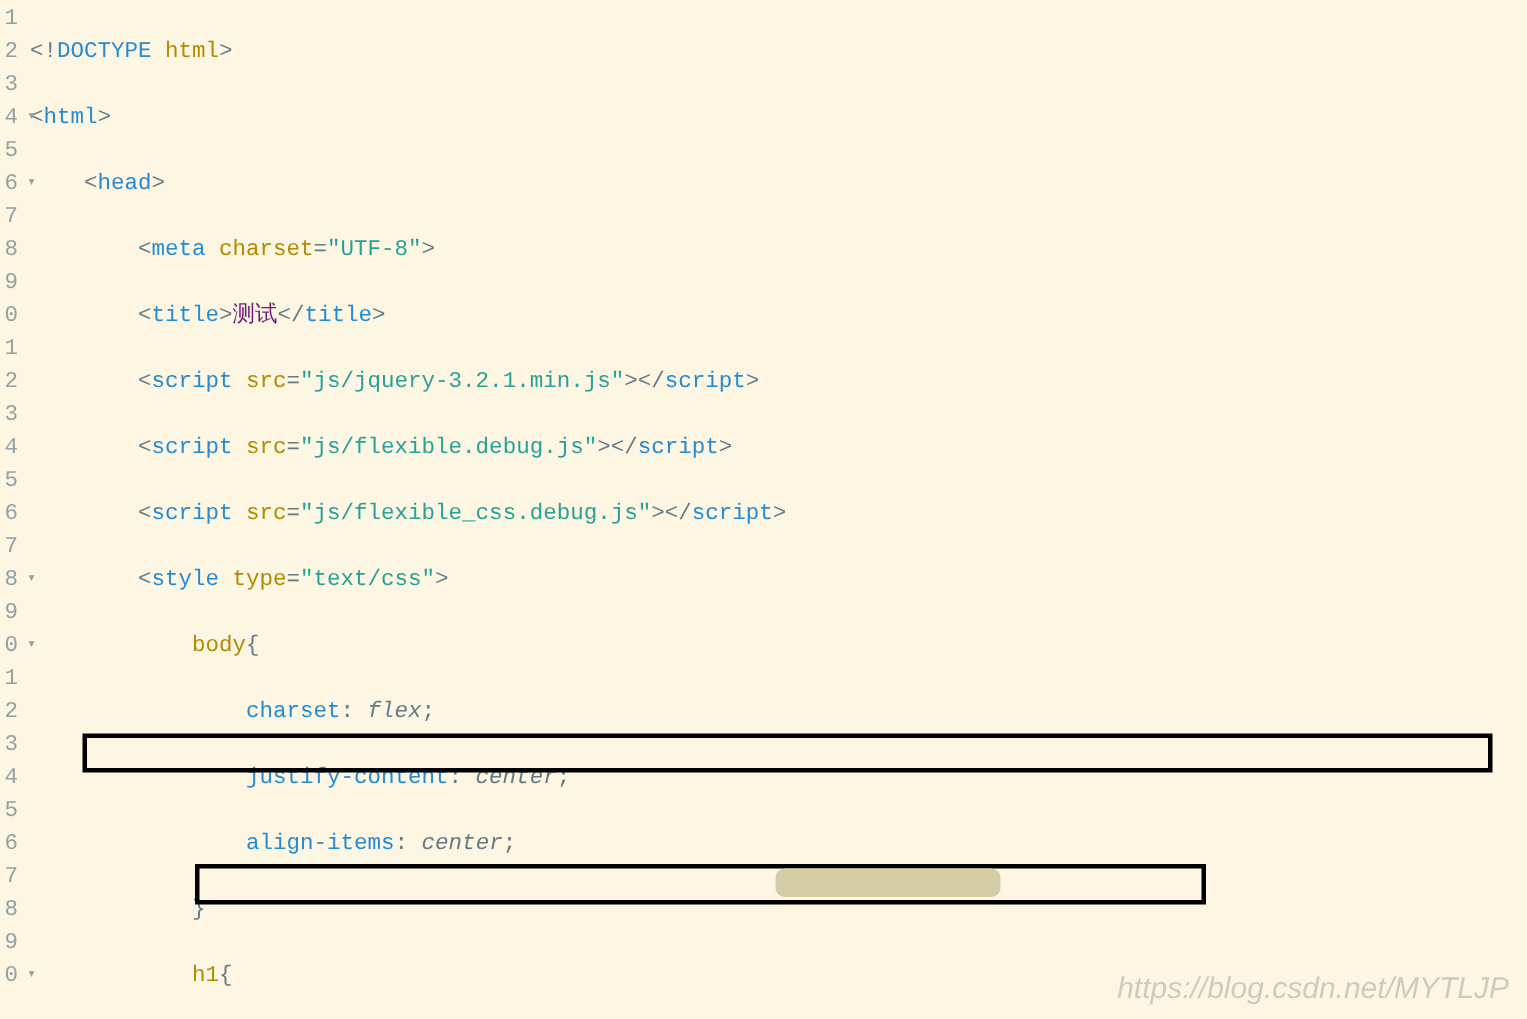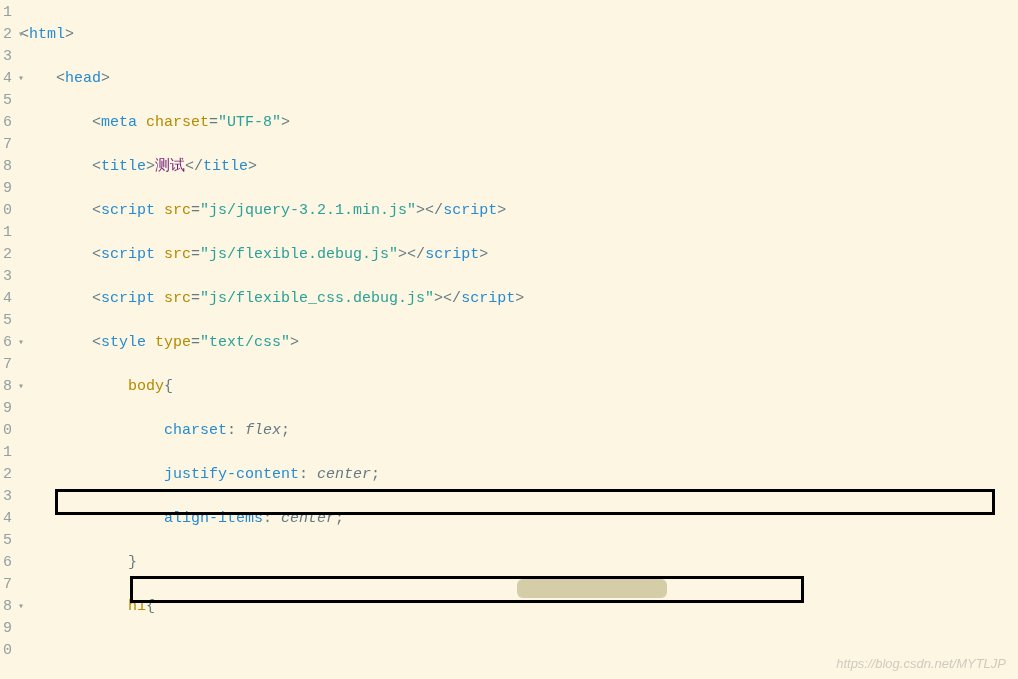--- a/index.html
+++ b/index.html
@@ -80,21 +80,21 @@
   background: #d4cda8;
   border-radius: 6px;
   pointer-events: none;
 }
 .watermark {
   position: absolute;
   right: 12px;
   bottom: 8px;
   color: rgba(120,120,120,0.35);
   font-family: Arial, sans-serif;
-  font-size: 13px;
+  font-size: 20px;
   font-style: italic;
   text-align: center;
 }
 </style>
 </head>
 <body>
 
 <div class="editor">
   <div class="gutter">
     <div class="ln">1</div>
@@ -123,20 +123,21 @@
     <div class="ln">4</div>
     <div class="ln">5</div>
     <div class="ln">6</div>
     <div class="ln">7</div>
     <div class="ln">8</div>
     <div class="ln">9</div>
     <div class="ln">0</div>
   </div>
 
   <div class="code">
+<div class="line"><span class="t-punc">&lt;!</span><span class="t-tag">DOCTYPE </span><span class="t-attr">html</span><span class="t-punc">&gt;</span></div>
 <div class="line"><span class="fold-marker">▾</span><span class="t-punc">&lt;</span><span class="t-tag">html</span><span class="t-punc">&gt;</span></div>
 <div class="line"><span class="fold-marker">▾</span><span class="t-punc">    &lt;</span><span class="t-tag">head</span><span class="t-punc">&gt;</span></div>
 <div class="line"><span class="t-punc">        &lt;</span><span class="t-tag">meta </span><span class="t-attr">charset</span><span class="t-punc">=</span><span class="t-str">"UTF-8"</span><span class="t-punc">&gt;</span></div>
 <div class="line"><span class="t-punc">        &lt;</span><span class="t-tag">title</span><span class="t-punc">&gt;</span><span class="t-txt">测试</span><span class="t-punc">&lt;/</span><span class="t-tag">title</span><span class="t-punc">&gt;</span></div>
 <div class="line"><span class="t-punc">        &lt;</span><span class="t-tag">script </span><span class="t-attr">src</span><span class="t-punc">=</span><span class="t-str">"js/jquery-3.2.1.min.js"</span><span class="t-punc">&gt;&lt;/</span><span class="t-tag">script</span><span class="t-punc">&gt;</span></div>
 <div class="line"><span class="t-punc">        &lt;</span><span class="t-tag">script </span><span class="t-attr">src</span><span class="t-punc">=</span><span class="t-str">"js/flexible.debug.js"</span><span class="t-punc">&gt;&lt;/</span><span class="t-tag">script</span><span class="t-punc">&gt;</span></div>
 <div class="line"><span class="t-punc">        &lt;</span><span class="t-tag">script </span><span class="t-attr">src</span><span class="t-punc">=</span><span class="t-str">"js/flexible_css.debug.js"</span><span class="t-punc">&gt;&lt;/</span><span class="t-tag">script</span><span class="t-punc">&gt;</span></div>
 <div class="line"><span class="fold-marker">▾</span><span class="t-punc">        &lt;</span><span class="t-tag">style </span><span class="t-attr">type</span><span class="t-punc">=</span><span class="t-str">"text/css"</span><span class="t-punc">&gt;</span></div>
 <div class="line"><span class="fold-marker">▾</span><span>            </span><span class="t-sel">body</span><span class="t-punc">{</span></div>
 <div class="line"><span>                </span><span class="t-prop">charset</span><span class="t-punc">: </span><span class="t-val">flex</span><span class="t-punc">;</span></div>

